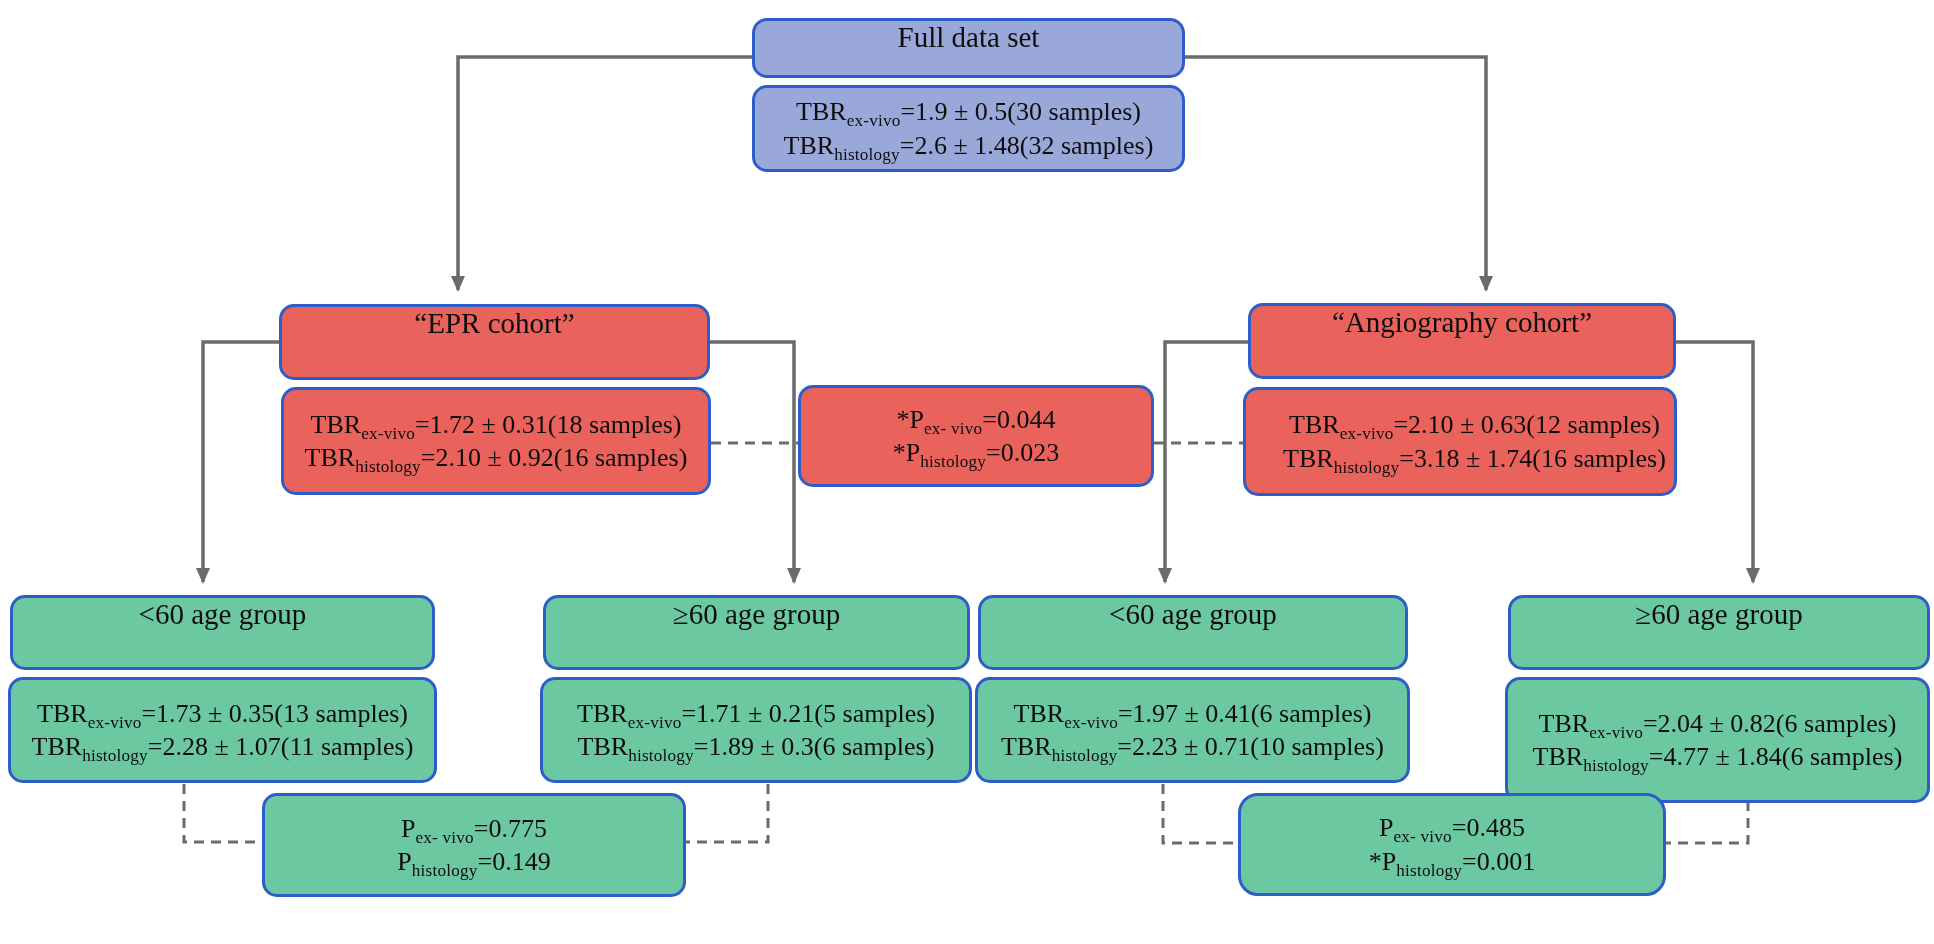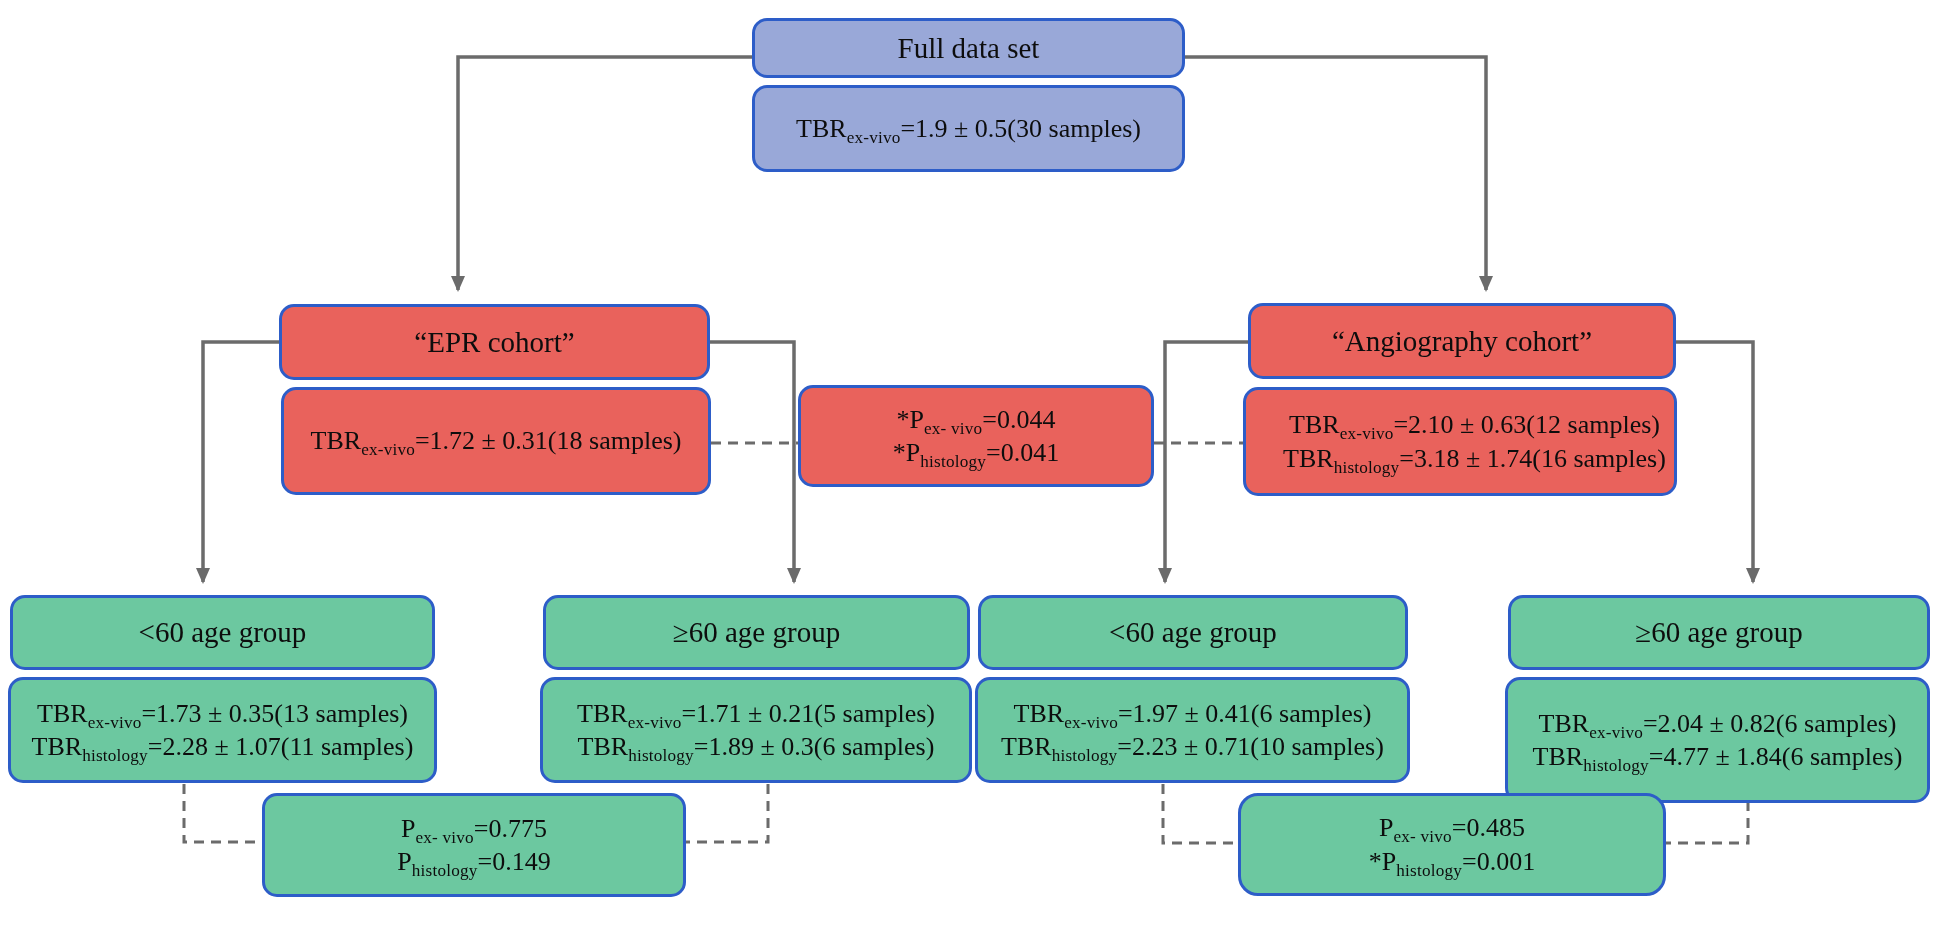--- a/index.html
+++ b/index.html
@@ -11,21 +11,21 @@
     position:relative;width:1934px;height:944px;overflow:hidden;
     font-family:"Liberation Serif","DejaVu Serif",serif;color:var(--text-color);
   }
   .wires{position:absolute;left:0;top:0;width:1934px;height:944px;}
   .wires path{fill:none;stroke:var(--line-color);stroke-width:3.5;}
   .wires path.dashed{stroke-dasharray:10 7;stroke-width:3;}
   #arrowhead path{fill:var(--line-color);stroke:none;}
   .node{
     position:absolute;box-sizing:border-box;
     border:3px solid var(--border-color);border-radius:15px;
-    display:flex;align-items:center;justify-content:center;text-align:center;
+    display:flex;justify-content:center;text-align:center;
   }
   .blue{background:var(--blue-fill);}
   .red{background:var(--red-fill);}
   .green{background:var(--green-fill);}
   .title{font-size:29px;}
   .stats{flex-direction:column;font-size:26px;row-gap:6px;padding:4px 2px;}
   .line{line-height:1.05;white-space:nowrap;}
   .line sub{font-size:0.66em;line-height:0;letter-spacing:0.2px;}
 </style>
 </head>
@@ -51,32 +51,34 @@
     <path class="dashed" d="M768,784 L768,842 L686,842"></path>
     <path class="dashed" d="M1163,784 L1163,843 L1238,843"></path>
     <path class="dashed" d="M1748,784 L1748,843 L1666,843"></path>
   </svg>
 
   <div class="node blue title" style="left:752px;top:18px;width:433px;height:60px;">
     <span>Full data set</span>
   </div>
   <div class="node blue stats" style="left:752px;top:85px;width:433px;height:87px;">
     <div class="line"><span>TBR</span><sub>ex-vivo</sub><span>=1.9 ± 0.5(30 samples)</span></div>
+    <div class="line"><span>TBR</span><sub>histology</sub><span>=2.6 ± 1.48(32 samples)</span></div>
   </div>
 
   <div class="node red title" style="left:279px;top:304px;width:431px;height:76px;">
     <span>“EPR cohort”</span>
   </div>
   <div class="node red stats" style="left:281px;top:387px;width:430px;height:108px;">
     <div class="line"><span>TBR</span><sub>ex-vivo</sub><span>=1.72 ± 0.31(18 samples)</span></div>
+    <div class="line"><span>TBR</span><sub>histology</sub><span>=2.10 ± 0.92(16 samples)</span></div>
   </div>
 
   <div class="node red stats" style="left:798px;top:385px;width:356px;height:102px;">
     <div class="line"><span>*P</span><sub>ex- vivo</sub><span>=0.044</span></div>
-    <div class="line"><span>*P</span><sub>histology</sub><span>=0.041</span></div>
+    <div class="line"><span>*P</span><sub>histology</sub><span>=0.023</span></div>
   </div>
 
   <div class="node red title" style="left:1248px;top:303px;width:428px;height:76px;">
     <span>“Angiography cohort”</span>
   </div>
   <div class="node red stats" style="left:1243px;top:387px;width:434px;height:109px;padding-left:31px;">
     <div class="line"><span>TBR</span><sub>ex-vivo</sub><span>=2.10 ± 0.63(12 samples)</span></div>
     <div class="line"><span>TBR</span><sub>histology</sub><span>=3.18 ± 1.74(16 samples)</span></div>
   </div>
 

